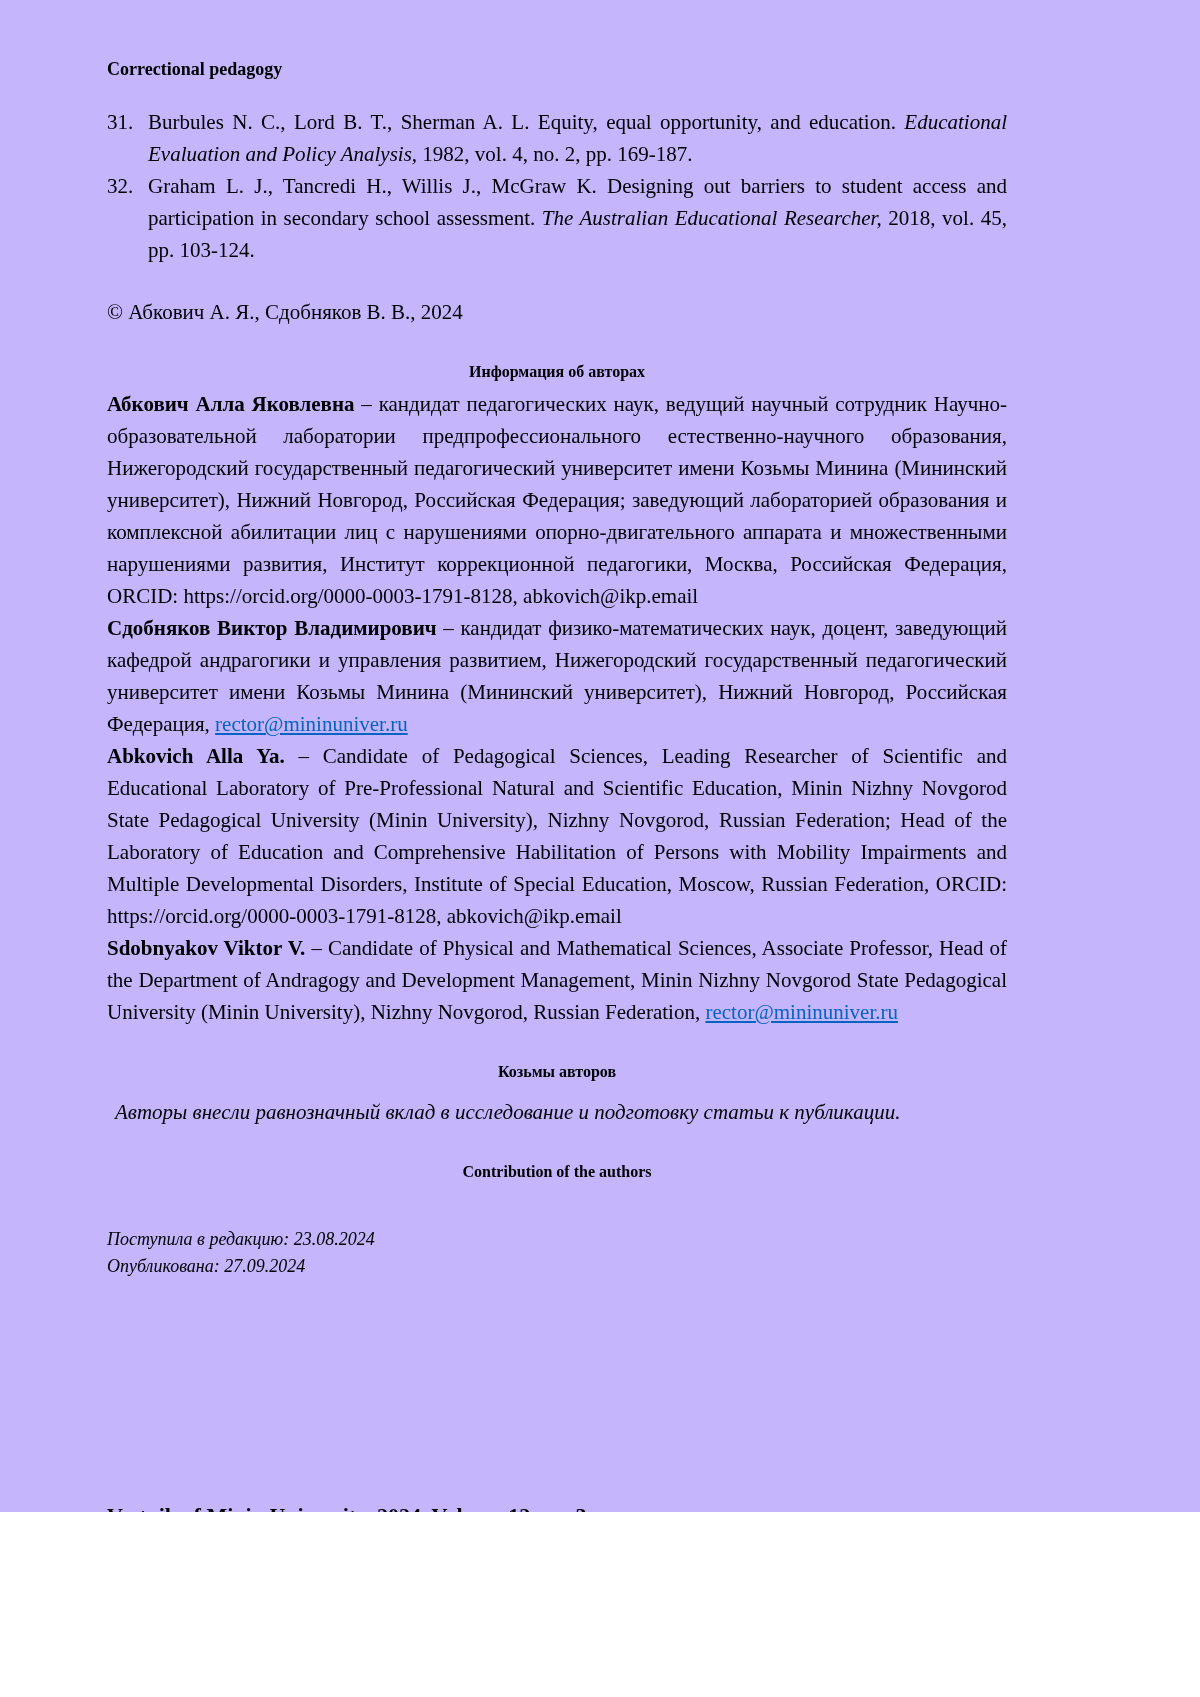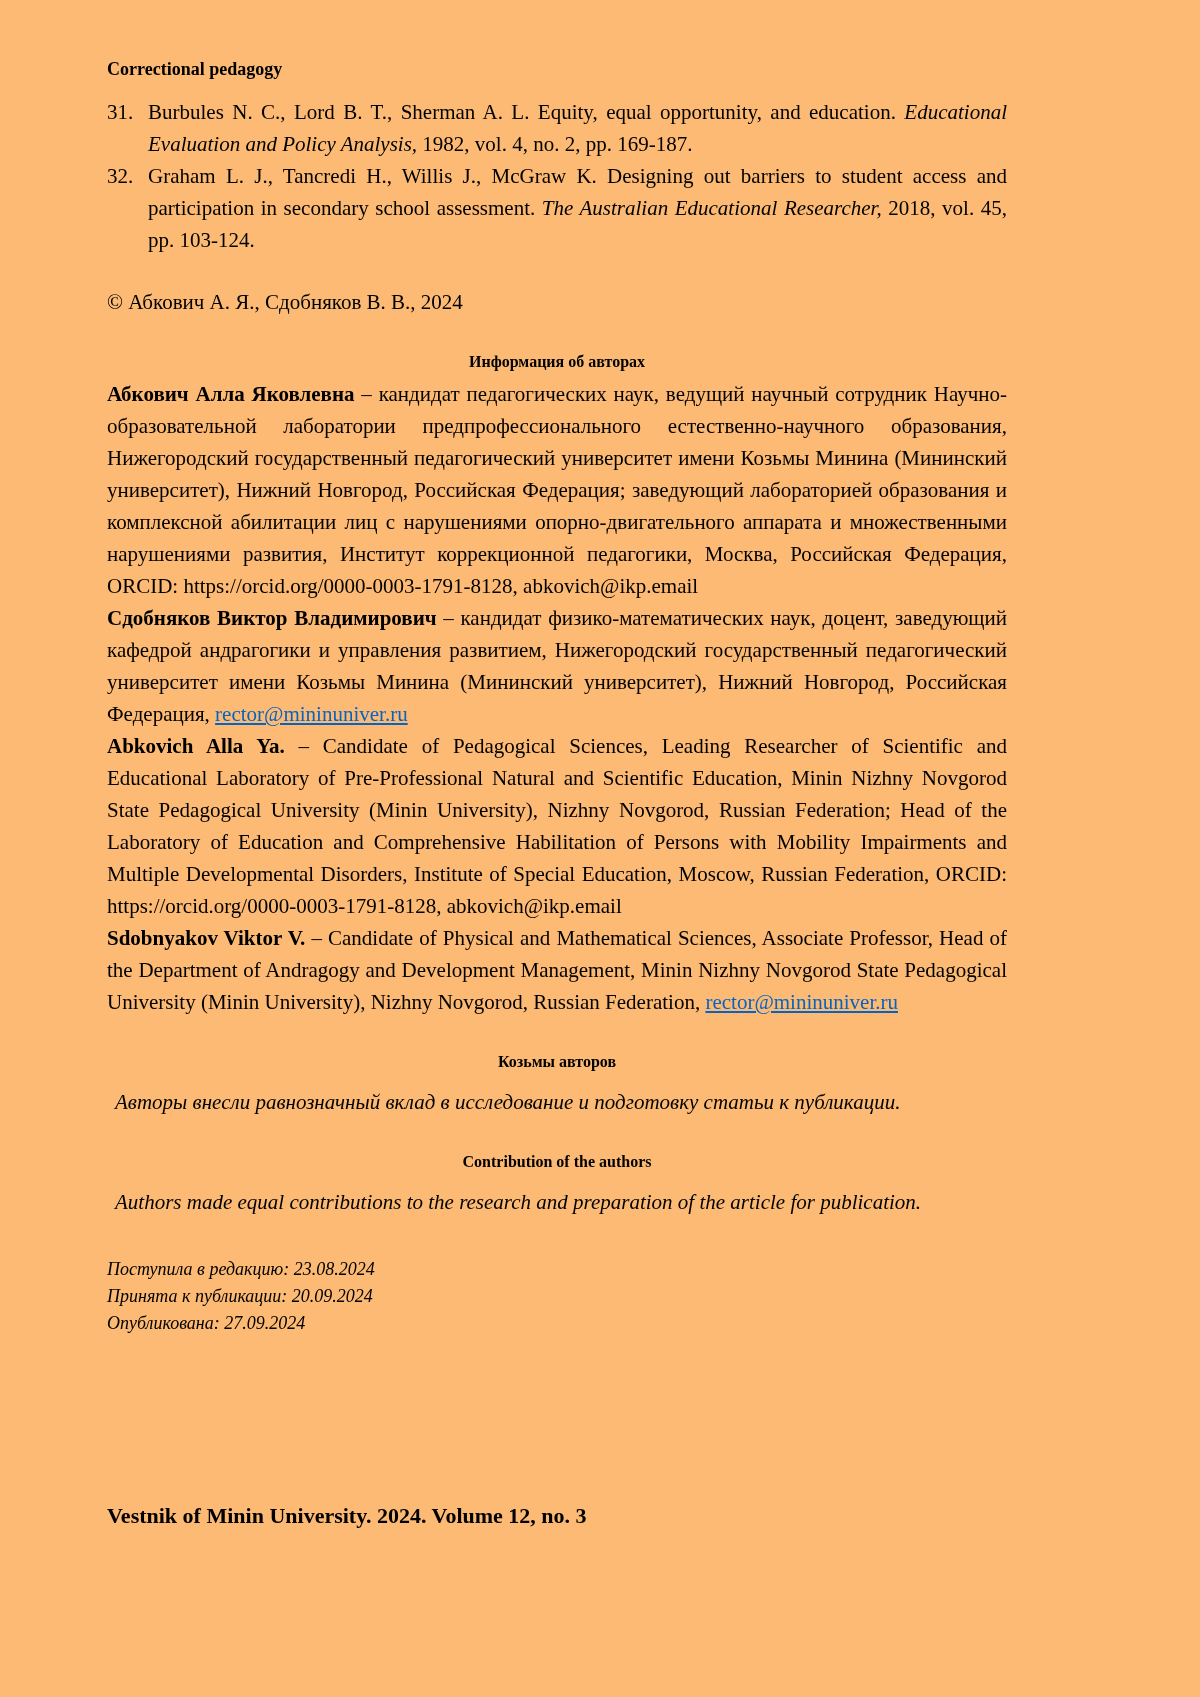--- a/index.html
+++ b/index.html
@@ -1,35 +1,35 @@
 <!DOCTYPE html>
 <html><head>
 <meta charset="utf-8">
 <style>
   html, body { margin: 0; padding: 0; }
   body { background: #ffffff; }
   .page {
     position: relative;
     width: 1200px;
-    height: 1697px;
+    height: 1512px;
     margin: 0 auto;
-    background: #fdba74;
+    background: #c4b5fd;
     color: #000000;
     font-family: "Liberation Serif", "DejaVu Serif", serif;
     font-size: 21px;
     overflow: hidden;
     box-sizing: border-box;
     padding: 58px 193px 0 107px;
   }
   .running-head {
     font-weight: bold;
     font-size: 18px;
     line-height: 22px;
   }
-  .refs { margin-top: 16px; }
+  .refs { margin-top: 26px; }
   .ref {
     margin: 0;
     text-align: justify;
     line-height: 32px;
     padding-left: 41px;
     text-indent: -41px;
   }
   .ref-num {
     display: inline-block;
     width: 41px;
@@ -101,23 +101,21 @@
 
 
   <p class="para"><strong>Abkovich Alla Ya.</strong><span> – Candidate of Pedagogical Sciences, Leading Researcher of Scientific and Educational Laboratory of Pre-Professional Natural and Scientific Education, Minin Nizhny Novgorod State Pedagogical University (Minin University), Nizhny Novgorod, Russian Federation; Head of the Laboratory of Education and Comprehensive Habilitation of Persons with Mobility Impairments and Multiple Developmental Disorders, Institute of Special Education, Moscow, Russian Federation, ORCID: https://orcid.org/0000-0003-1791-8128, abkovich@ikp.email</span></p>
 
   <p class="para"><strong>Sdobnyakov Viktor V.</strong><span> – Candidate of Physical and Mathematical Sciences, Associate Professor, Head of the Department of Andragogy and Development Management, Minin Nizhny Novgorod State Pedagogical University (Minin University), Nizhny Novgorod, Russian Federation, </span><a href="#" class="link">rector@mininuniver.ru</a></p>
 
   <h2 class="heading">Козьмы авторов</h2>
   <p class="single-line">Авторы внесли равнозначный вклад в исследование и подготовку статьи к публикации.</p>
 
   <h2 class="heading">Contribution of the authors</h2>
-  <p class="single-line">Authors made equal contributions to the research and preparation of the article for publication.</p>
 
   <div class="dates">
     <p>Поступила в редакцию: 23.08.2024</p>
-    <p>Принята к публикации: 20.09.2024</p>
     <p>Опубликована: 27.09.2024</p>
   </div>
 
   <footer class="footer">Vestnik of Minin University. 2024. Volume 12, no. 3</footer>
 
 </div>
 
 </body></html>

